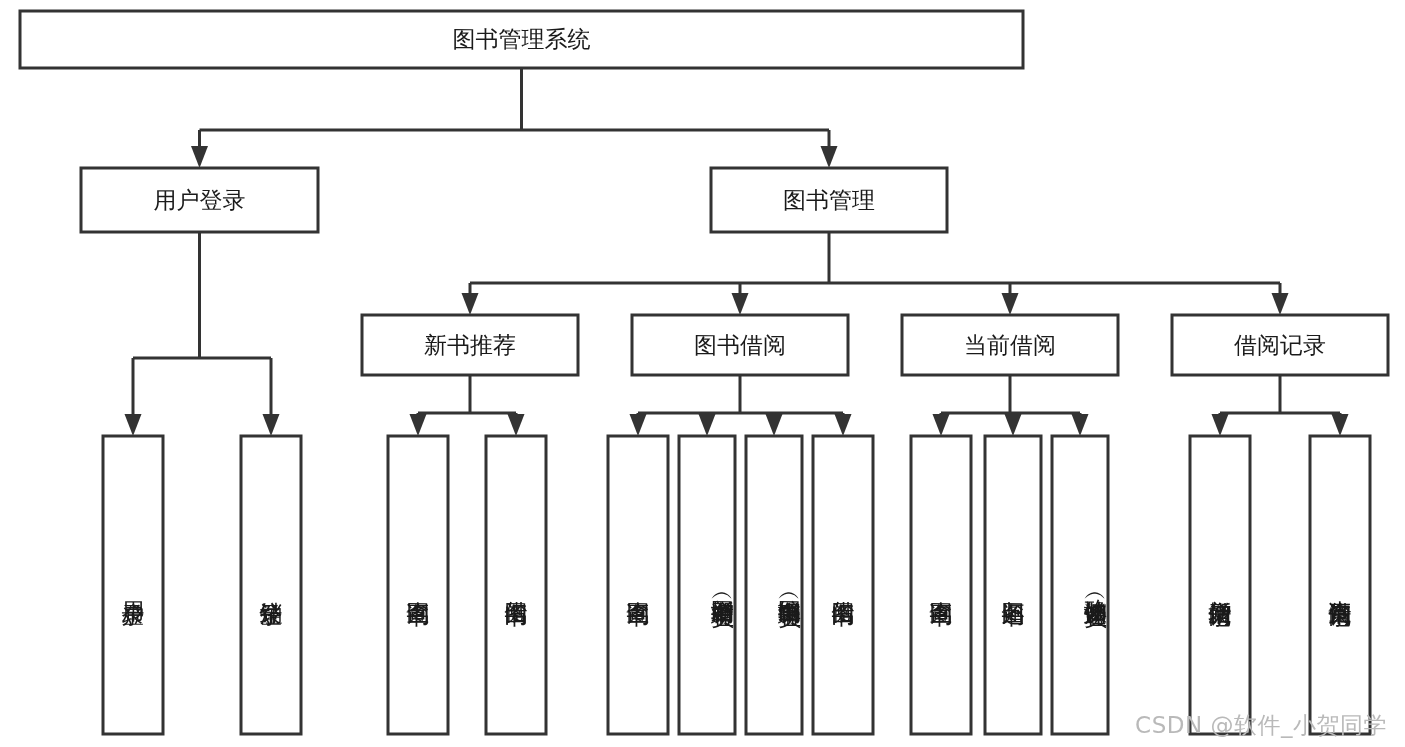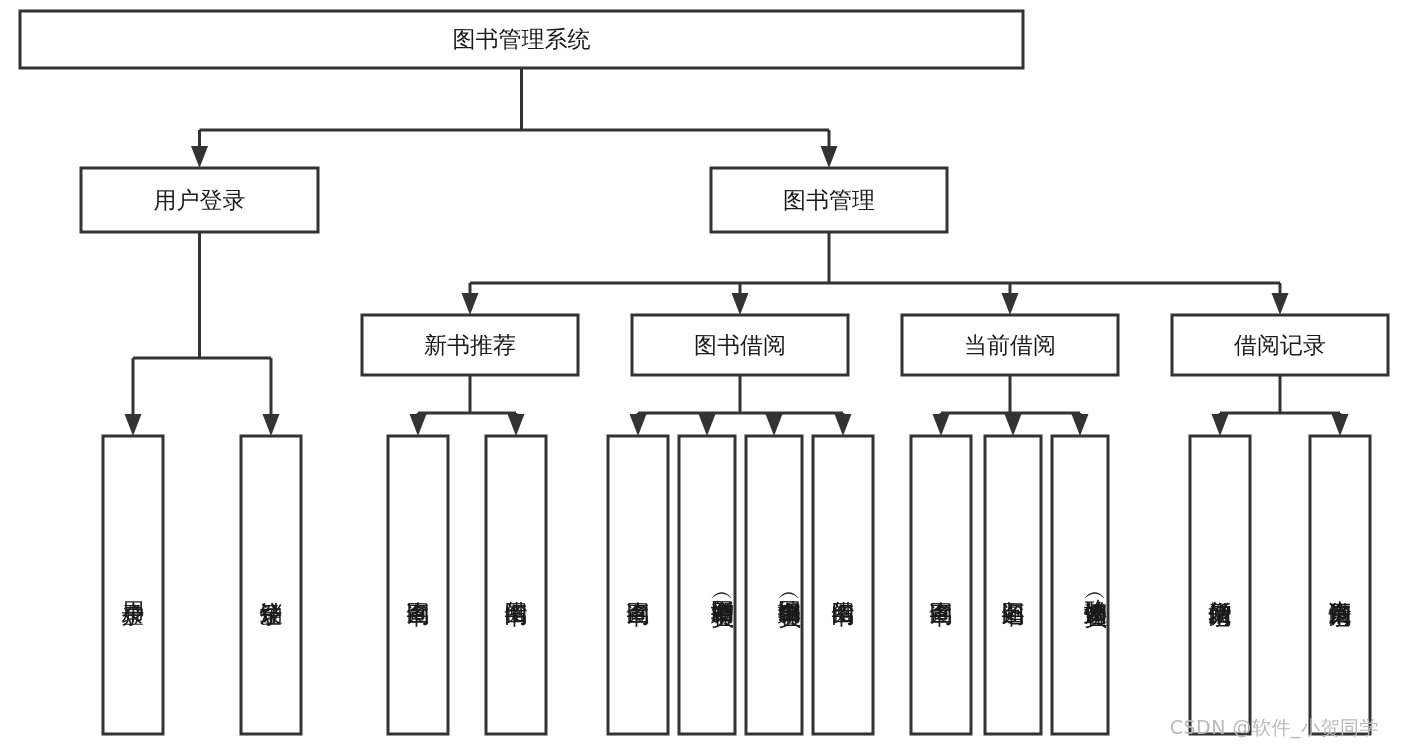--- a/index.html
+++ b/index.html
@@ -65,24 +65,24 @@
     pointer-events: none;
     display: flex;
     align-items: flex-start;
     justify-content: center;
   }
   .leaf-label.centered {
     align-items: center;
   }
   .watermark {
     position: absolute;
-    right: 26px;
+    right: 18px;
     bottom: 6px;
     font-family: "DejaVu Sans", "Liberation Sans", sans-serif;
-    font-size: 19px;
+    font-size: 23px;
     color: #b9b9b9;
     letter-spacing: 0.5px;
     white-space: nowrap;
     pointer-events: none;
   }
 </style>
 </head>
 <body>
 
 <div id="diagram-root">

